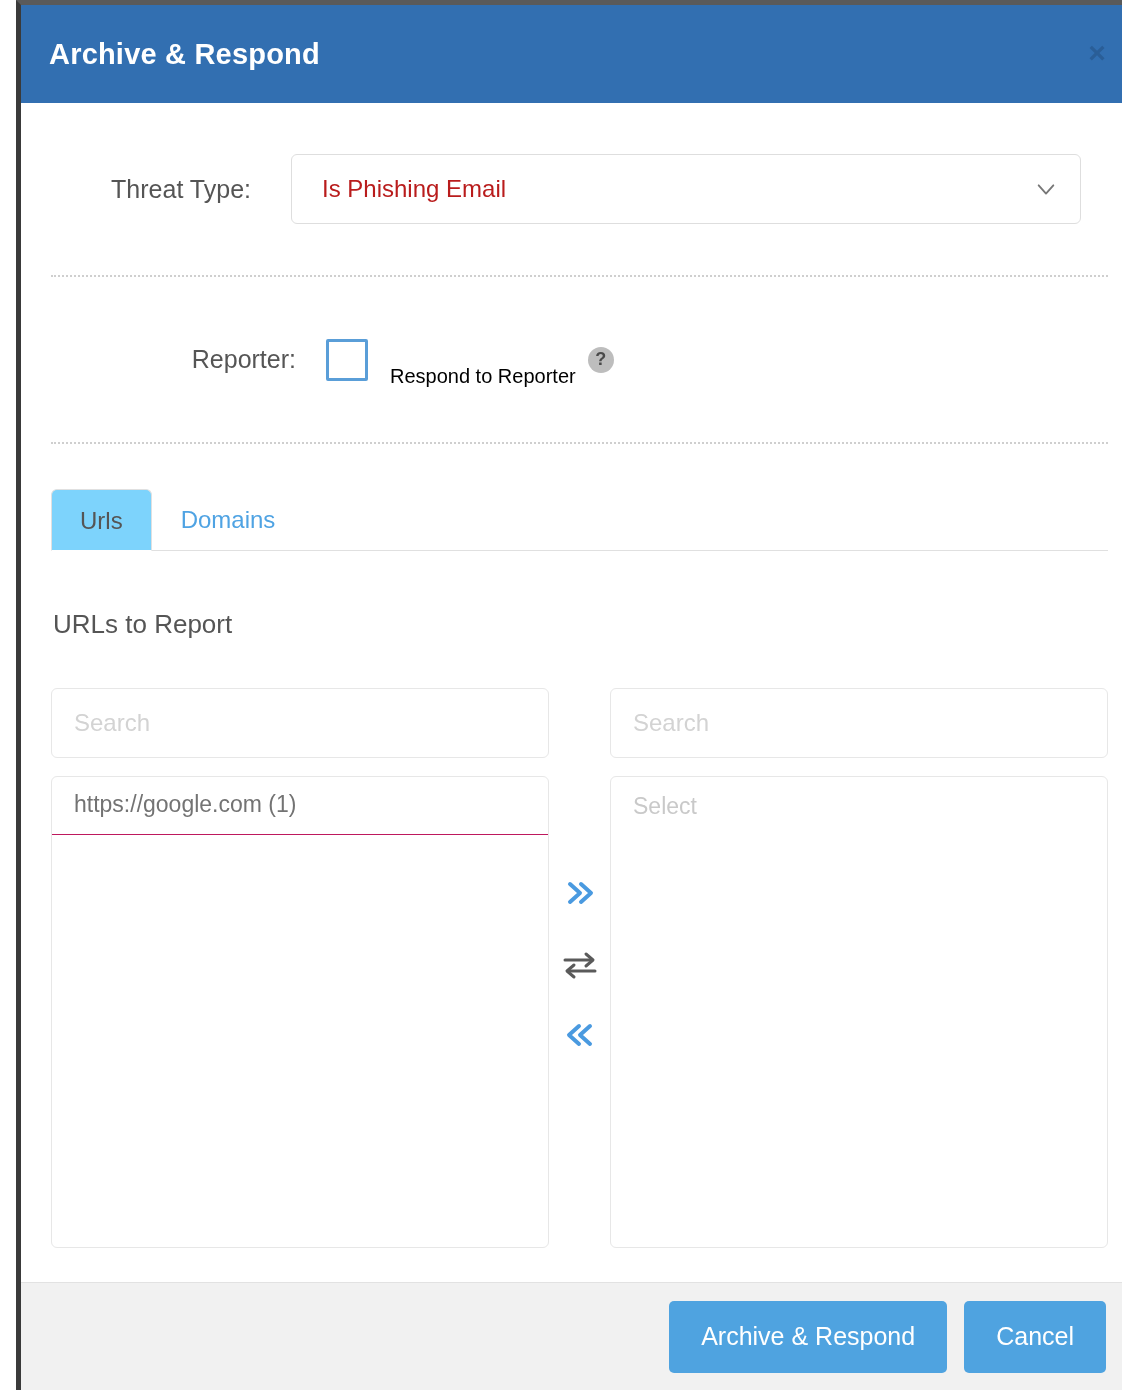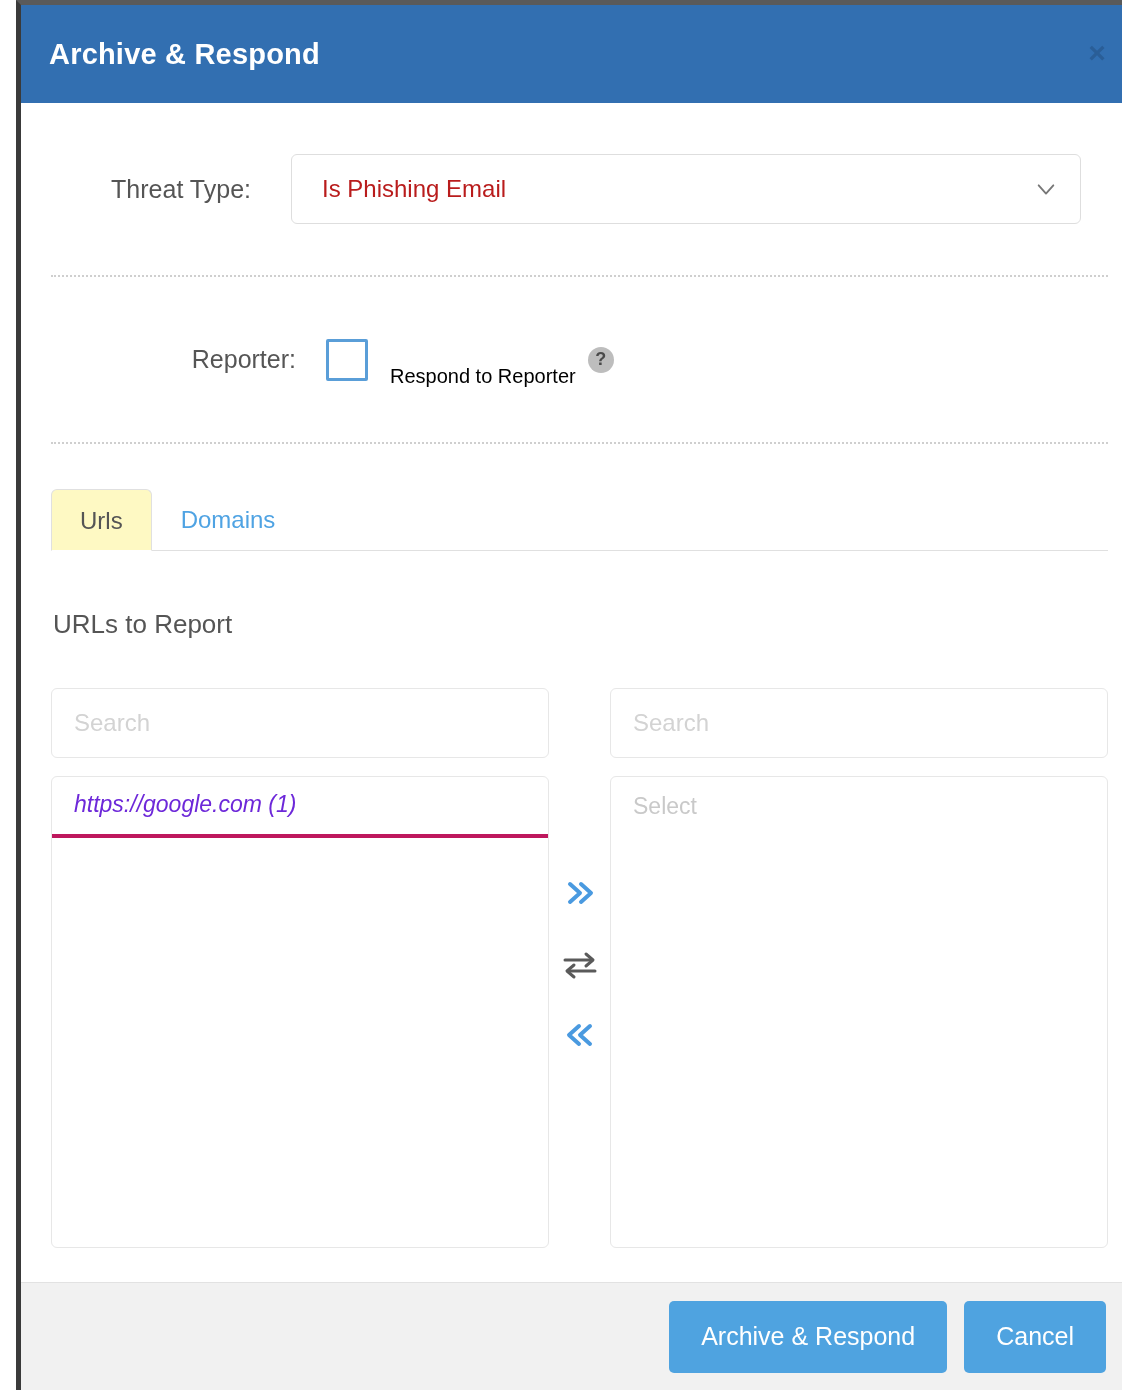--- a/index.html
+++ b/index.html
@@ -194,21 +194,21 @@
     box-sizing: border-box;
     cursor: pointer;
     color: #4fa3e3;
     background: transparent;
     border: 1px solid transparent;
     border-bottom: none;
     white-space: nowrap;
   }
   .tab.active {
     color: #555555;
-    background: #fef9c3;
+    background: #7dd3fc;
     border: 1px solid #e0e0e0;
     border-bottom: 1px solid #ffffff;
     border-top-left-radius: 6px;
     border-top-right-radius: 6px;
     margin-bottom: -1px;
   }
 
   
   .section-title {
     font-size: 26px;
@@ -253,28 +253,27 @@
     width: 100%;
     height: 472px;
     box-sizing: border-box;
     border: 1px solid #e7e7e7;
     border-radius: 6px;
     background: #ffffff;
     overflow: hidden;
   }
   .list-item {
     font-size: 23px;
-    color: #6d28d9;
+    color: #737373;
     padding: 14px 22px 16px 22px;
-    border-bottom: 4px solid #be185d;
+    border-bottom: 1px solid #be185d;
     cursor: pointer;
     white-space: nowrap;
     overflow: hidden;
     text-overflow: ellipsis;
-    font-style: italic;
   }
   .list-placeholder {
     font-size: 23px;
     color: #c9c9c9;
     padding: 16px 22px;
     cursor: default;
   }
 
   .xfer-btn {
     background: transparent;

